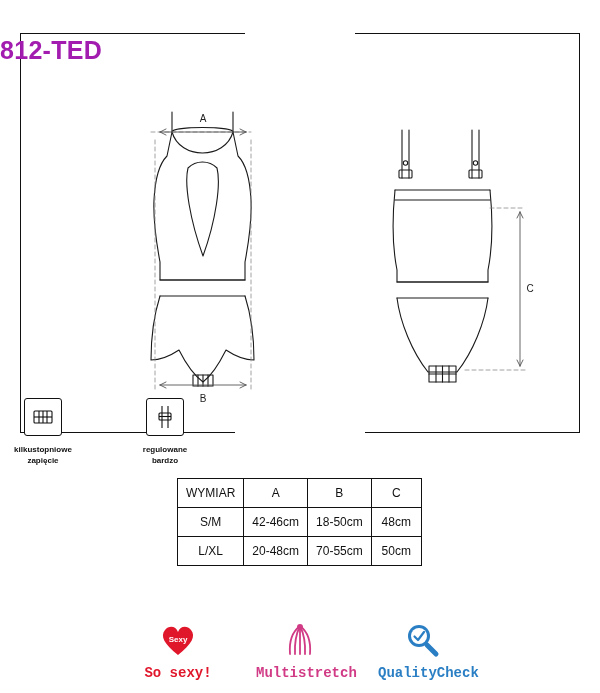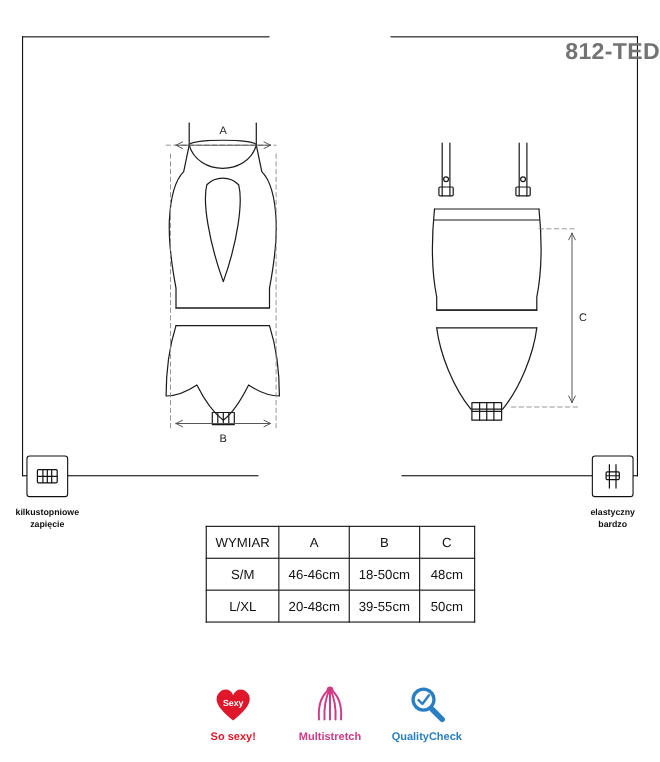--- a/index.html
+++ b/index.html
@@ -15,25 +15,25 @@
     width: 600px;
     height: 693px;
     overflow: hidden;
     background: #ffffff;
   }
 
   
   .title {
     position: absolute;
     top: 36px; left: 0; right: 0;
-    text-align: right;
-    font-size: 21px;
+    text-align: left;
+    font-size: 25px;
     font-weight: bold;
     letter-spacing: 0.3px;
-    color: #737373;
+    color: #a21caf;
   }
   .subtitle {
     position: absolute;
     top: 60px; left: 0; right: 0;
     text-align: center;
     font-size: 10px;
     color: #444444;
   }
 
   
@@ -60,24 +60,24 @@
   .draw {
     position: absolute;
     top: 60px; left: 20px;
     width: 560px; height: 350px;
   }
   svg { display: block; }
 
   
   .features {
     position: absolute;
-    top: 414px; left: 0; right: 0;
+    top: 398px; left: 0; right: 0;
     display: flex;
-    justify-content: space-between;
-    gap: 22px;
+    justify-content: flex-start;
+    gap: 36px;
   }
   .feature {
     width: 86px;
     text-align: center;
   }
   .feature .glyph {
     width: 38px; height: 38px;
     margin: 0 auto 8px;
     border: 1px solid #111;
     border-radius: 3px;
@@ -88,21 +88,21 @@
     font-size: 8px;
     line-height: 11px;
     font-weight: bold;
     color: #111;
   }
 
   
   .size-table {
     position: absolute;
     top: 478px;
-    left: 187px;
+    left: 177px;
     border-collapse: collapse;
     font-size: 12px;
     padding-left: 30px;
   }
   .size-table th, .size-table td {
     border: 1px solid #111;
     padding: 7px 8px;
     text-align: center;
     font-weight: normal;
     color: #111;
@@ -125,26 +125,28 @@
     color: #111;
   }
   .elastic .arrows { line-height: 0; }
 
   
   .badges {
     position: absolute;
     top: 620px; left: 0; right: 0;
     display: flex;
     justify-content: center;
+    gap: 34px;
   }
   .badge { width: 88px; text-align: center; }
   .badge .bg { width: 40px; height: 40px; margin: 0 auto 5px; }
   .badge .lbl {
-    font-size: 10px;
+    font-size: 14px;
     font-weight: bold;
+    font-family: Liberation Mono, monospace;
   }
   .lbl-sexy { color: #e0162b; }
   .lbl-multi { color: #d13b86; }
   .lbl-quality { color: #2a7fc4; }
 </style>
 </head>
 <body>
 
 <div id="page">
 
@@ -287,47 +289,47 @@
       <div class="glyph">
         <svg width="36" height="36" viewBox="0 0 36 36">
           <g fill="none" stroke="#111" stroke-width="1.1">
             <path d="M15 7 L15 29 M21 7 L21 29"></path>
             <rect x="12" y="14" width="12" height="7" rx="1"></rect>
             <path d="M12 17.5 L24 17.5"></path>
           </g>
         </svg>
       </div>
       <div class="cap">
-        <span>elastyczny</span><br>
+        <span>regulowane</span><br>
         <span>bardzo</span>
       </div>
     </div>
 
   </div>
 
   <table class="size-table">
     <thead>
       <tr>
         <th>WYMIAR</th>
         <th>A</th>
         <th>B</th>
         <th>C</th>
       </tr>
     </thead>
     <tbody>
       <tr>
         <td>S/M</td>
-        <td class="dim">46-46cm</td>
+        <td class="dim">42-46cm</td>
         <td class="dim">18-50cm</td>
         <td class="dim">48cm</td>
       </tr>
       <tr>
         <td>L/XL</td>
         <td class="dim">20-48cm</td>
-        <td class="dim">39-55cm</td>
+        <td class="dim">70-55cm</td>
         <td class="dim">50cm</td>
       </tr>
     </tbody>
   </table>
 
 
   <div class="badges">
 
     <div class="badge">
       <div class="bg">

